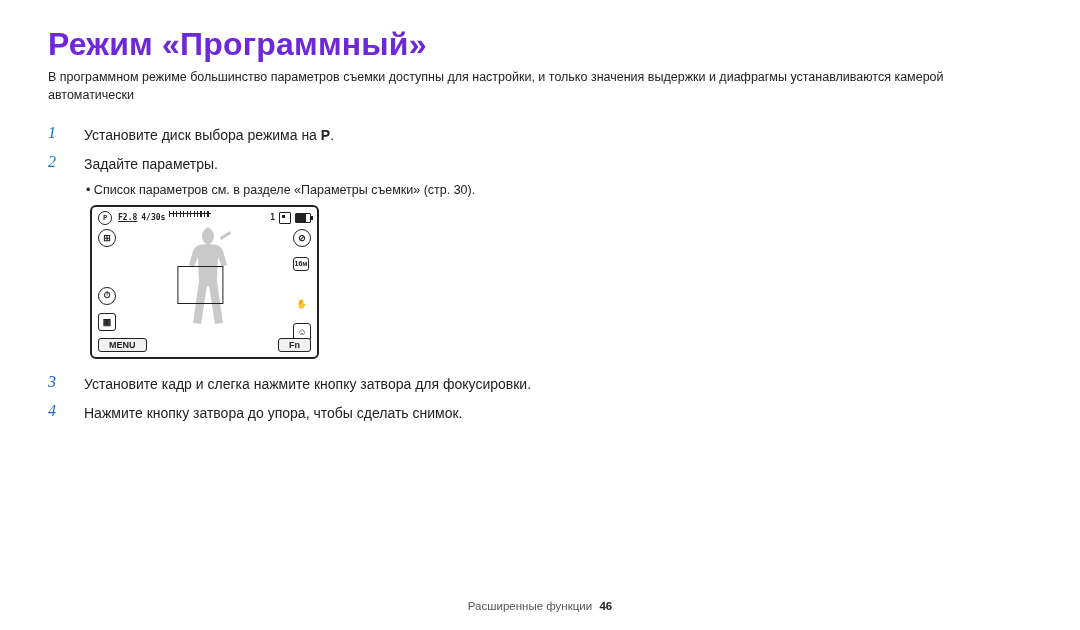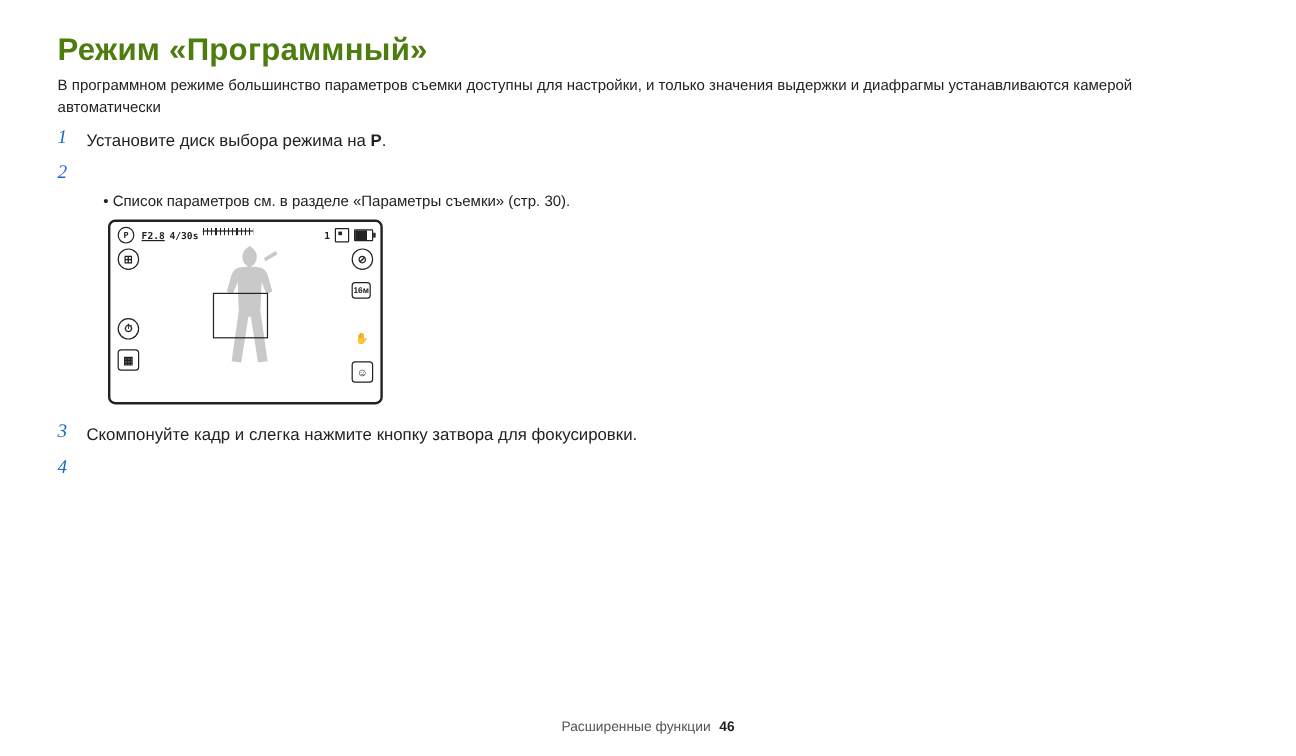--- a/index.html
+++ b/index.html
@@ -13,31 +13,31 @@
     position: relative;
   }
   .page {
     padding: 26px 48px 0 48px;
     box-sizing: border-box;
     width: 100%;
     height: 100%;
     position: relative;
   }
   h1.title {
-    color: #4d7c0f;
-    font-size: 26px;
+    color: #6d28d9;
+    font-size: 32px;
     font-weight: bold;
     margin: 0 0 6px 0;
     letter-spacing: 0.2px;
   }
   .intro {
     font-size: 12.5px;
     line-height: 1.4;
     color: #222;
-    margin-bottom: 8px;
+    margin-bottom: 20px;
   }
   .steps {
     width: 540px;
   }
   .step {
     display: flex;
     align-items: flex-start;
     margin-bottom: 8px;
   }
   .step-num {
@@ -47,20 +47,21 @@
     font-weight: 500;
     width: 24px;
     flex-shrink: 0;
     font-family: Georgia, "Times New Roman", serif;
   }
   .step-body {
     font-size: 14px;
     line-height: 1.45;
     color: #222;
     padding-top: 1px;
+    margin-left: 12px;
   }
   .step-body .mode-p {
     font-weight: bold;
     font-family: Arial, sans-serif;
   }
   .sub-bullet {
     font-size: 12.5px;
     margin: 4px 0 8px 38px;
     color: #222;
   }
@@ -189,20 +190,21 @@
 
     <div class="step">
       <div class="step-num">1</div>
       <div class="step-body">
         <span>Установите диск выбора режима на </span><span class="mode-p">P</span><span>.</span>
       </div>
     </div>
 
     <div class="step">
       <div class="step-num">2</div>
+      <div class="step-body">Задайте параметры.</div>
     </div>
 
     <div class="sub-bullet">Список параметров см. в разделе «Параметры съемки» (стр. 30).</div>
 
     <div class="lcd-wrap">
       <div class="lcd">
         <div class="topbar">
           <span class="ic" style="width:14px;height:14px;font-size:7px;">P</span>
           <span style="margin-left:6px;text-decoration:underline;">F2.8</span>
           <span style="margin-left:4px;">4/30s</span>
@@ -227,30 +229,35 @@
         </div>
 
         <div class="silhouette">
           <svg viewBox="0 0 70 106">
             <path fill="#c9c9c9" d="M35 2c5 0 9 4 9 9 0 4-2 7-5 8l8 1c3 1 5 3 6 6l4 14-5 2-4-10-1 24 6 42-8 1-6-38-2 0-6 38-8-1 6-42-1-24-4 10-5-2 4-14c1-3 3-5 6-6l8-1c-3-1-5-4-5-8 0-5 4-9 9-9z M50 12l10-6 1 3-10 6z"></path>
           </svg>
         </div>
 
         <div class="focus-box"></div>
 
+        <div class="bottombar">
+          <span class="soft-btn">MENU</span>
+          <span class="soft-btn">Fn</span>
+        </div>
       </div>
     </div>
 
     <div class="step">
       <div class="step-num">3</div>
-      <div class="step-body">Скомпонуйте кадр и слегка нажмите кнопку затвора для фокусировки.</div>
+      <div class="step-body">Установите кадр и слегка нажмите кнопку затвора для фокусировки.</div>
     </div>
 
     <div class="step">
       <div class="step-num">4</div>
+      <div class="step-body">Нажмите кнопку затвора до упора, чтобы сделать снимок.</div>
     </div>
 
   </div>
 
   <div class="footer">
     <span>Расширенные функции</span>
     <span class="pn">46</span>
   </div>
 </div>
 

